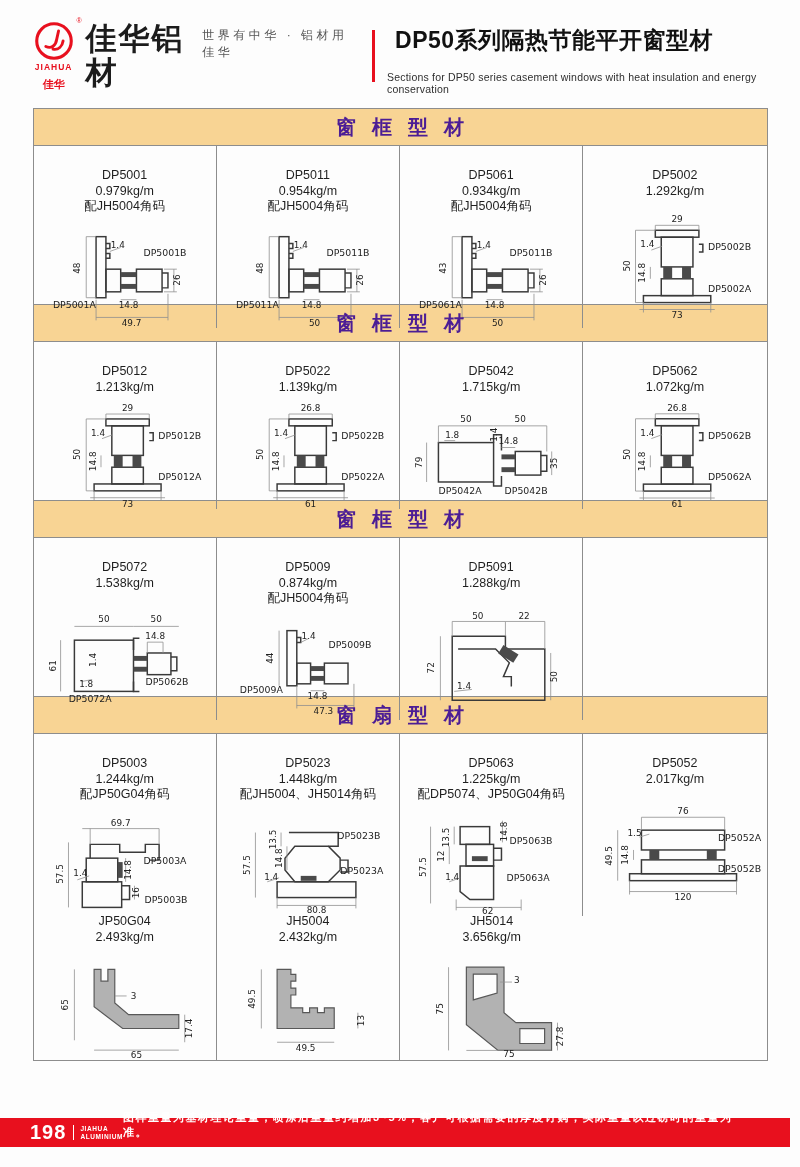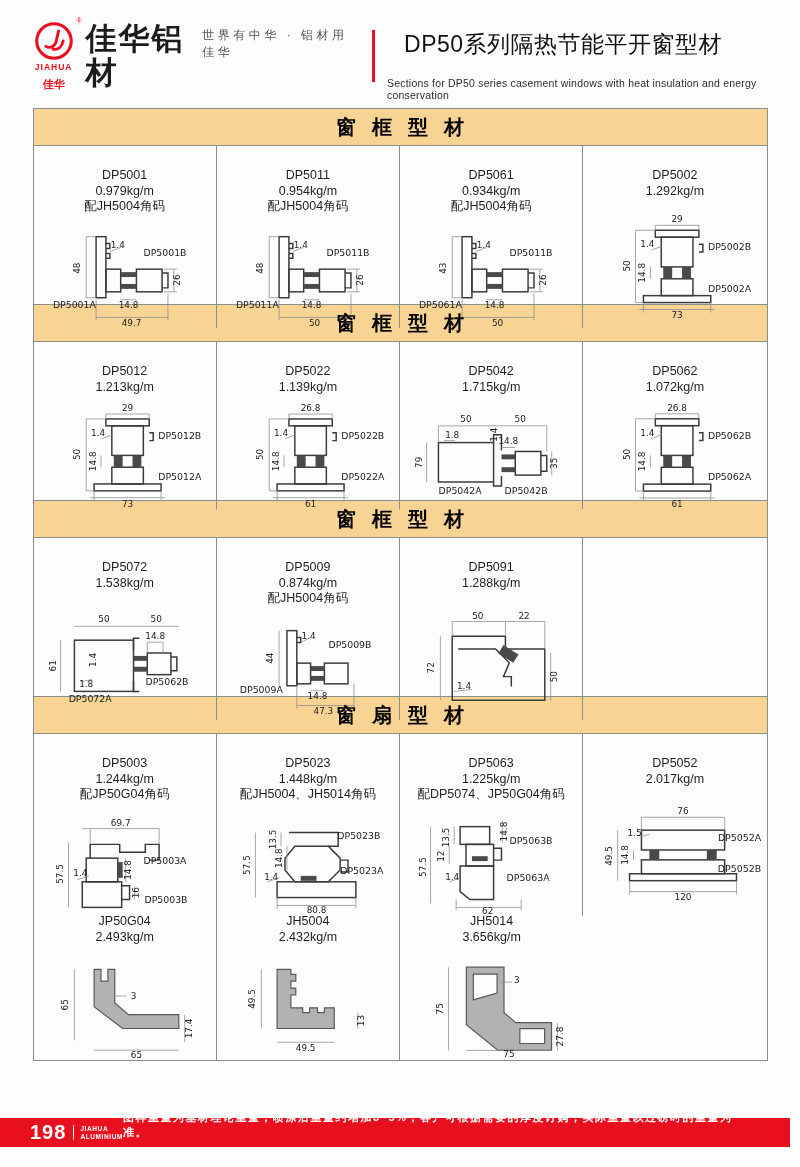--- a/index.html
+++ b/index.html
@@ -9,25 +9,25 @@
   header{display:flex;align-items:center;padding:20px 28px 0 28px;height:72px;box-sizing:content-box;}
   .logo-col{display:flex;flex-direction:column;align-items:center;width:58px;position:relative;}
   .emblem{width:40px;height:40px;position:relative;}
   .reg-mark{position:absolute;top:-4px;right:-8px;font-size:7px;color:var(--accent);}
   .logo-en{color:var(--accent);font-weight:bold;font-size:8.5px;letter-spacing:1px;margin-top:1px;}
   .logo-cn{color:var(--accent);font-weight:bold;font-size:11px;margin-top:5px;font-family:Liberation Serif, serif;}
   .brand-col{display:flex;flex-direction:row;margin-left:6px;}
   .brand{font-size:31px;font-weight:bold;color:#1c1c1c;letter-spacing:2px;line-height:1.1;}
   .tagline{font-size:12px;color:#555;letter-spacing:3.5px;margin-top:5px;}
   .hdr-divider{width:3px;height:52px;background:var(--accent);margin:0 12px 0 14px;}
-  .title-block h1{font-size:23px;margin:17px;color:#111;font-weight:normal;letter-spacing:0.5px;}
+  .title-block h1{font-size:23px;margin:8px;color:#111;font-weight:bold;letter-spacing:0.5px;}
   .title-block p{font-size:10.5px;color:#2e2e2e;margin:15px 0 0;letter-spacing:0.2px;}
   
   .catalog{width:733px;margin:16px auto 0;border:1px solid #8d8d8d;}
-  .sec-title{background:var(--band);text-align:center;font-size:20px;font-weight:bold;color:#000000;
+  .sec-title{background:var(--band);text-align:center;font-size:20px;font-weight:bold;color:#4c1d95;
              letter-spacing:16px;padding:7px 0 7px 16px;border-bottom:1px solid #8d8d8d;line-height:22px;}
   .section:not(:first-child) .sec-title{border-top:1px solid #8d8d8d;}
   .row{display:grid;grid-template-columns:repeat(4,1fr);height:158px;}
   .section:last-child .row{height:168px;}
   .cell{border-right:1px solid #8d8d8d;display:flex;flex-direction:column;align-items:center;
         padding:22px 1px 1px;box-sizing:border-box;min-width:0;}
   .cell:last-child{border-right:none;}
   .code,.weight,.note{font-size:12.5px;color:#1f1f1f;line-height:1.25;text-align:center;}
   .cell svg{flex:1;width:100%;min-height:0;}
   

